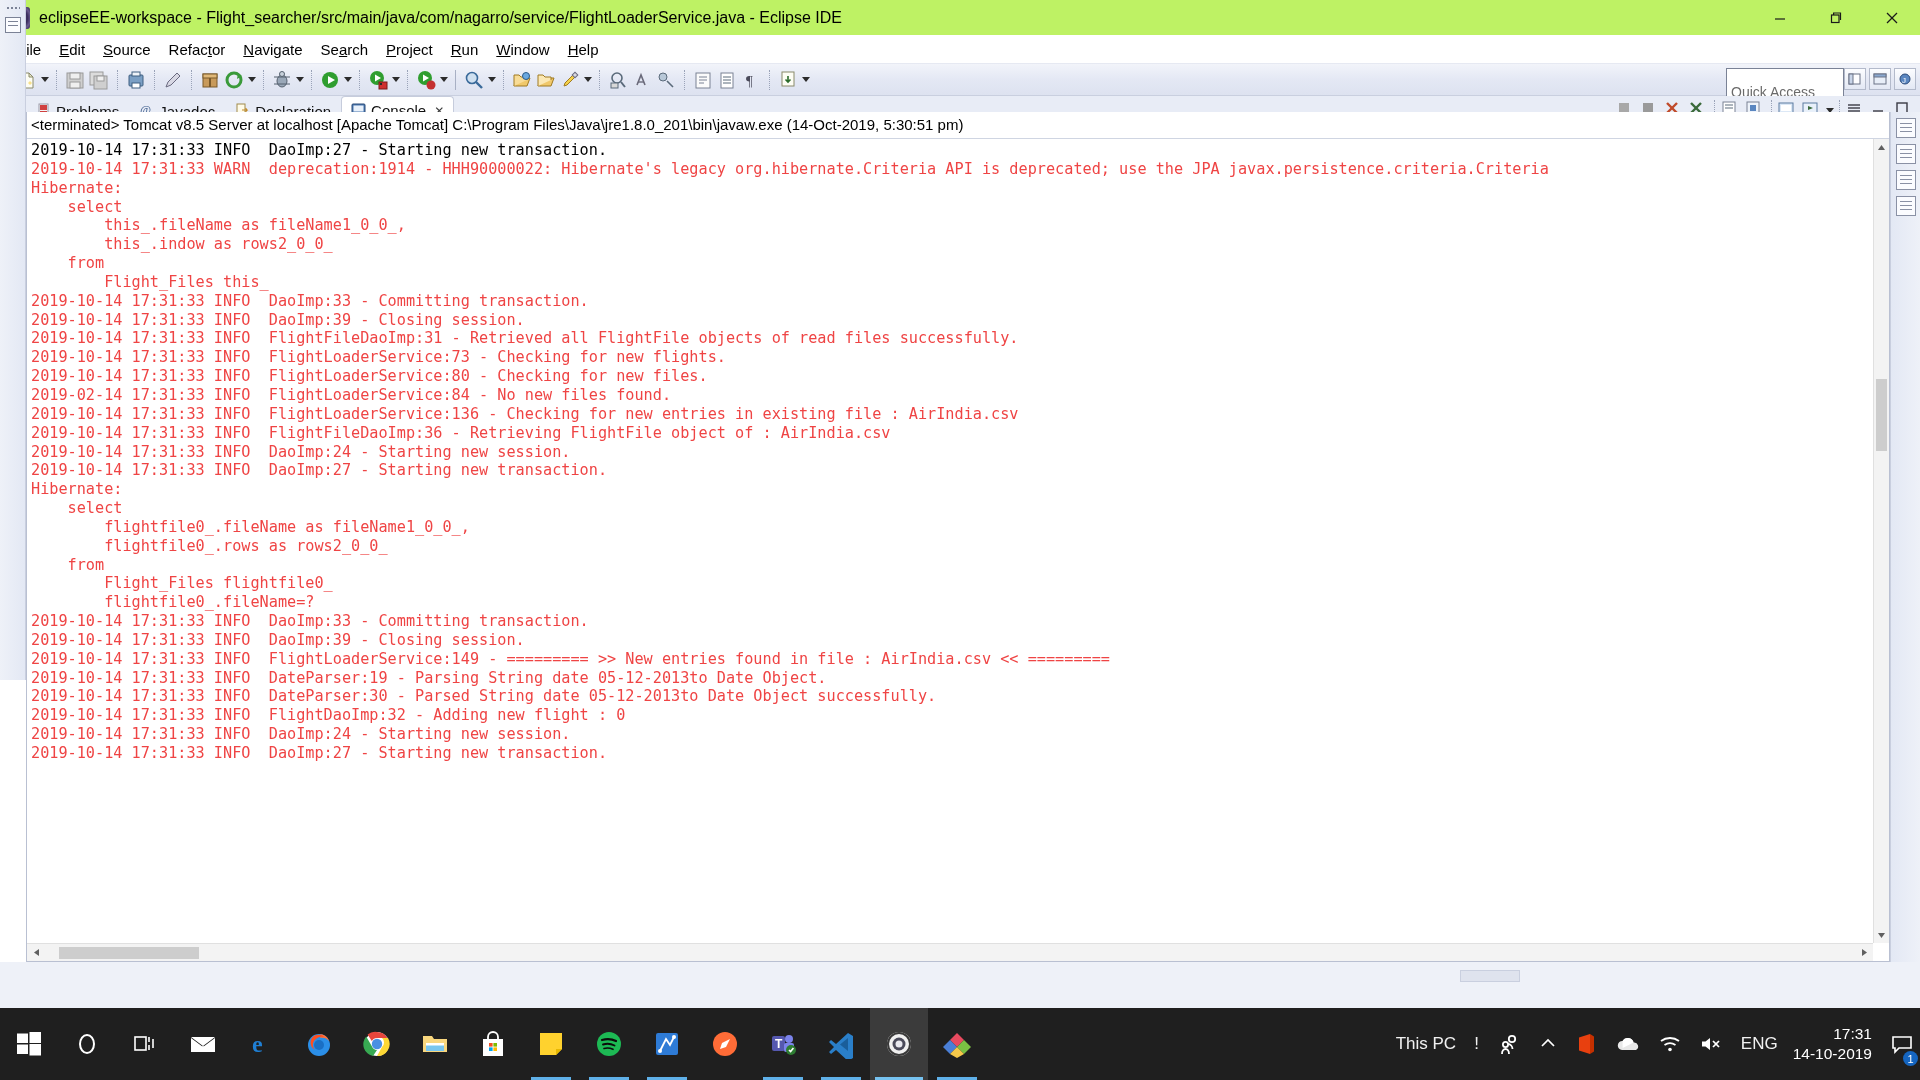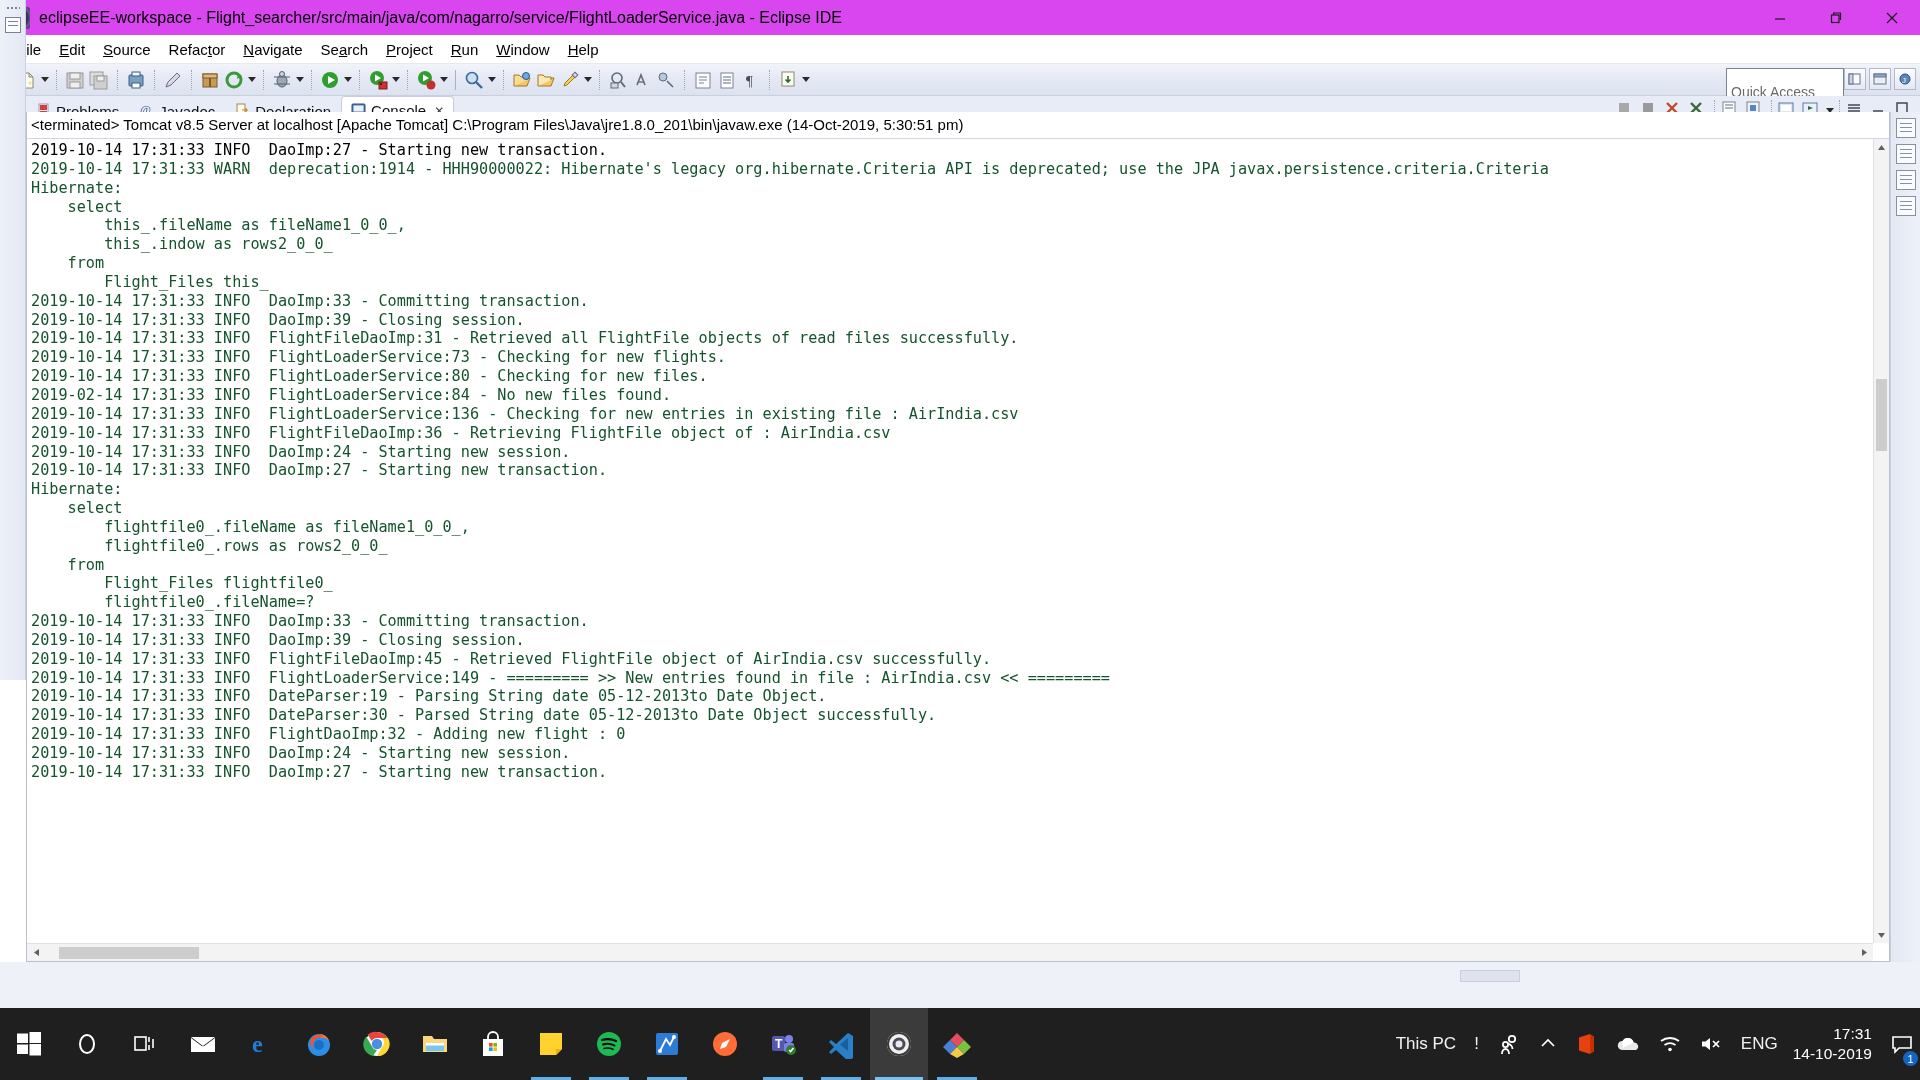--- a/index.html
+++ b/index.html
@@ -6,21 +6,21 @@
   html, body {
     width: 1920px; height: 1080px;
     overflow: hidden;
     background: #ffffff;
     font-family: "Liberation Sans", sans-serif;
   }
   #app { position: relative; width: 1920px; height: 1080px; }
 
   
   .titlebar {
-    height: 36px; background: #d946ef;
+    height: 36px; background: #bef264;
     display: flex; align-items: center;
     border-bottom: 1px solid #ffffff;
     position: relative;
   }
   .tb-icon {
     width: 22px; height: 22px; margin-left: 8px; margin-right: 9px;
     border-radius: 3px;
     background: radial-gradient(circle at 50% 50%, #f5f5f5 0%, #f5f5f5 22%, #4b3b6e 24%, #3a2d5c 55%, #6b5b8e 75%, #2e2350 100%);
     position: relative; flex: none;
   }
@@ -136,21 +136,21 @@
     height: 27px;
   }
   .console-body {
     position: absolute; left: 0; right: 16px; top: 27px; bottom: 18px;
     overflow: hidden; background: #fff;
     padding: 2px 0 0 4px;
   }
   .cline {
     font-family: "DejaVu Sans Mono", "Liberation Mono", monospace;
     font-size: 15.2px; line-height: 18.85px;
-    color: #14532d; white-space: pre;
+    color: #ef4444; white-space: pre;
   }
   .cline.first { color: #000; }
 
   
   .vscroll {
     position: absolute; right: 0; top: 27px; bottom: 18px; width: 16px;
     background: #f3f3f3; border-left: 1px solid #e0e0e0;
   }
   .vs-arrow { height: 16px; display: flex; align-items: center; justify-content: center; background:#f3f3f3; }
   .vs-thumb {
@@ -640,21 +640,20 @@
         <div class="cline">2019-10-14 17:31:33 INFO  DaoImp:27 - Starting new transaction.</div>
         <div class="cline">Hibernate: </div>
         <div class="cline">    select</div>
         <div class="cline">        flightfile0_.fileName as fileName1_0_0_,</div>
         <div class="cline">        flightfile0_.rows as rows2_0_0_</div>
         <div class="cline">    from</div>
         <div class="cline">        Flight_Files flightfile0_</div>
         <div class="cline">        flightfile0_.fileName=?</div>
         <div class="cline">2019-10-14 17:31:33 INFO  DaoImp:33 - Committing transaction.</div>
         <div class="cline">2019-10-14 17:31:33 INFO  DaoImp:39 - Closing session.</div>
-        <div class="cline">2019-10-14 17:31:33 INFO  FlightFileDaoImp:45 - Retrieved FlightFile object of AirIndia.csv successfully.</div>
         <div class="cline">2019-10-14 17:31:33 INFO  FlightLoaderService:149 - ========= &gt;&gt; New entries found in file : AirIndia.csv &lt;&lt; =========</div>
         <div class="cline">2019-10-14 17:31:33 INFO  DateParser:19 - Parsing String date 05-12-2013to Date Object.</div>
         <div class="cline">2019-10-14 17:31:33 INFO  DateParser:30 - Parsed String date 05-12-2013to Date Object successfully.</div>
         <div class="cline">2019-10-14 17:31:33 INFO  FlightDaoImp:32 - Adding new flight : 0</div>
         <div class="cline">2019-10-14 17:31:33 INFO  DaoImp:24 - Starting new session.</div>
         <div class="cline">2019-10-14 17:31:33 INFO  DaoImp:27 - Starting new transaction.</div>
       </div>
 
     <div class="vscroll">
       <div class="vs-arrow">

